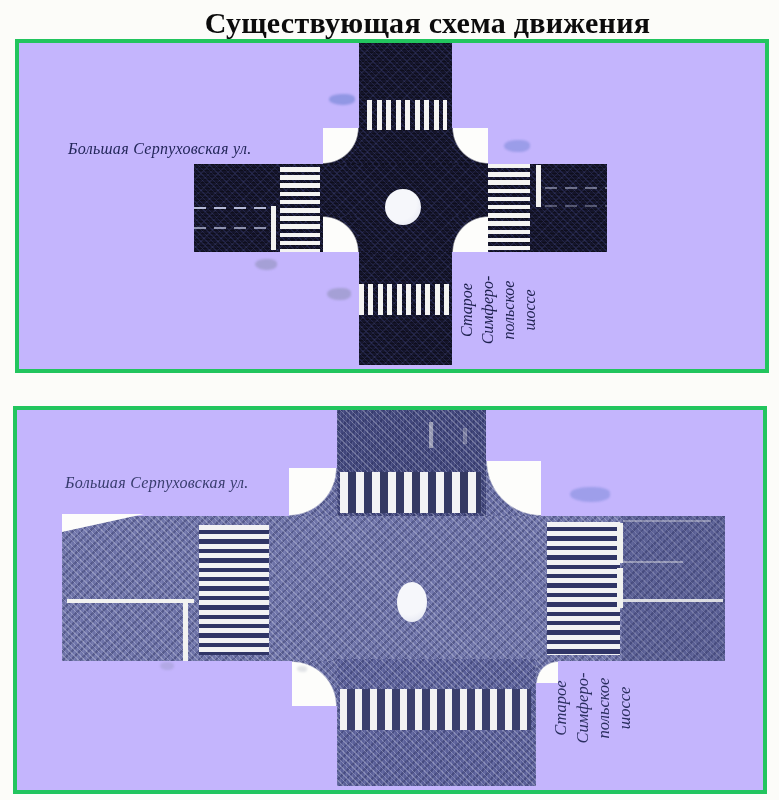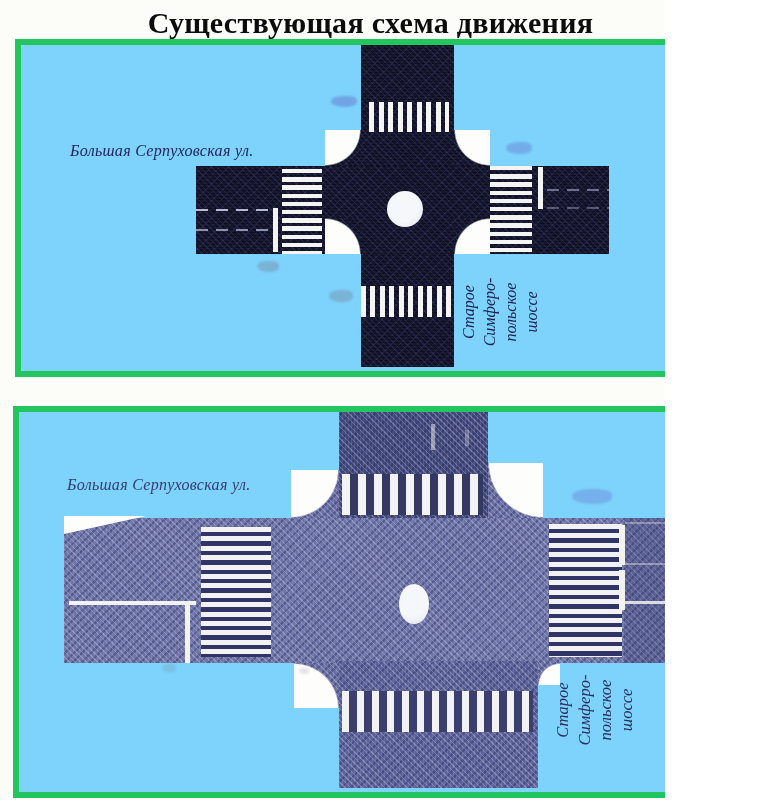--- a/index.html
+++ b/index.html
@@ -1,28 +1,28 @@
 <!DOCTYPE html>
 <html><head>
 <meta charset="utf-8">
 <style>
   html,body{margin:0;padding:0;}
   #page{
-    position:relative; width:665px; height:800px; overflow:hidden;
+    position:relative; width:779px; height:800px; overflow:hidden;
     background:#fcfcf9;
     font-family:"Liberation Serif", serif;
   }
   .title{
     position:absolute; left:0; width:100%; box-sizing:border-box;
     text-align:center; padding-left:76px;
     font-weight:bold; font-size:30px; color:#0c0c0c; letter-spacing:.3px;
     white-space:nowrap;
   }
   .frame{
-    position:absolute; border:6px solid #22c55e; background:#7dd3fc;
+    position:absolute; border:4px solid #22c55e; background:#c4b5fd;
   }
   
   #d1{ --road:#15152b;
        --nz: repeating-linear-gradient(45deg, rgba(85,95,185,.20) 0 1px, transparent 1px 4px),
              repeating-linear-gradient(-45deg, rgba(135,145,235,.10) 0 1px, transparent 1px 6px),
              repeating-linear-gradient(0deg, rgba(0,0,0,.35) 0 1px, transparent 1px 3px); }
   #d2{ --road:#686da3;
        --nz: repeating-linear-gradient(45deg, rgba(240,242,252,.26) 0 1px, transparent 1px 4px),
              repeating-linear-gradient(-45deg, rgba(30,34,80,.32) 0 2px, transparent 2px 6px),
              repeating-linear-gradient(90deg, rgba(205,210,242,.12) 0 1px, transparent 1px 3px); }

